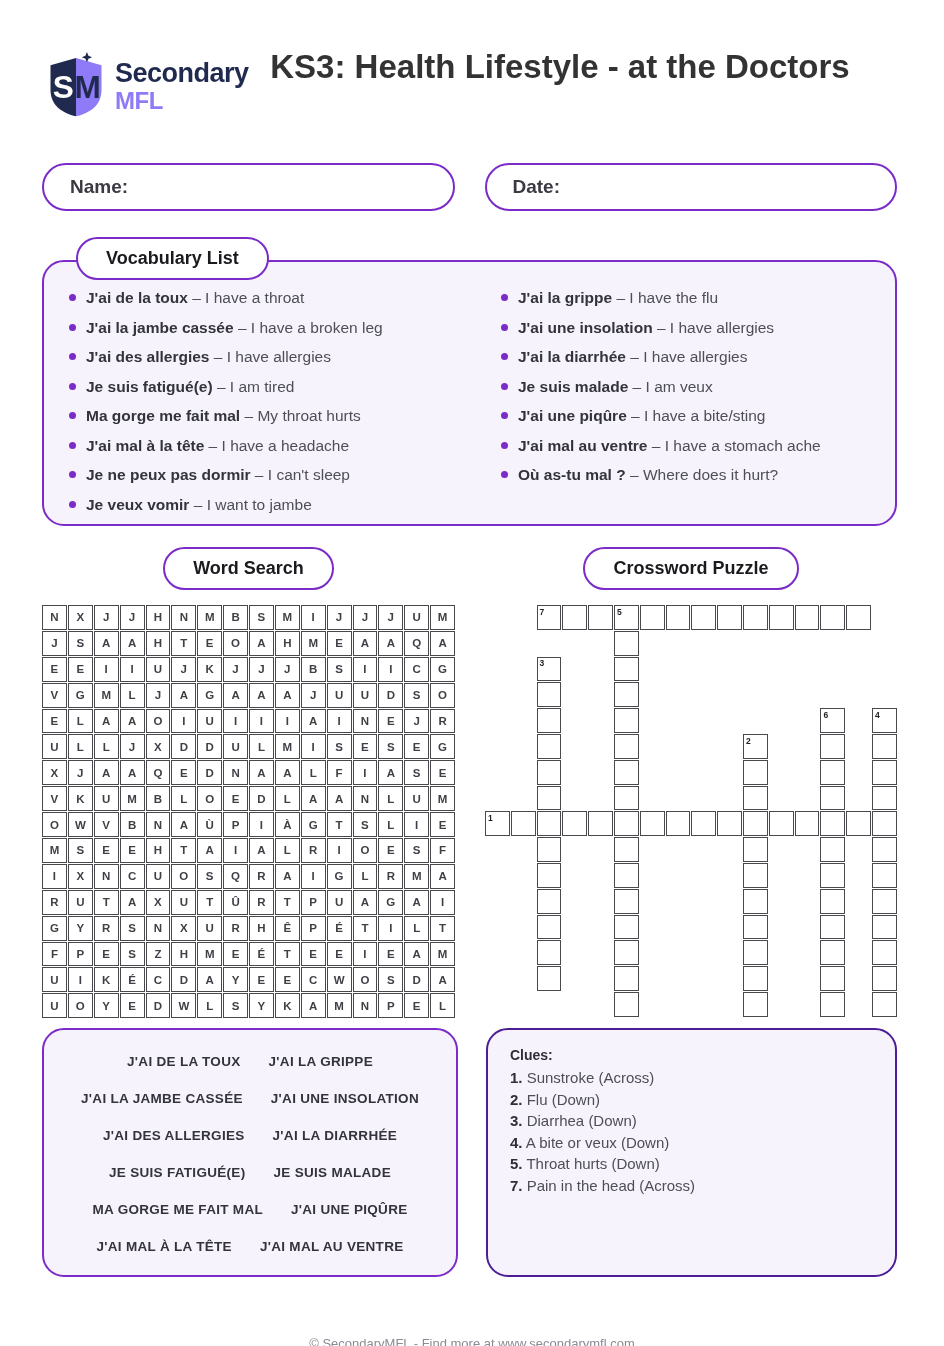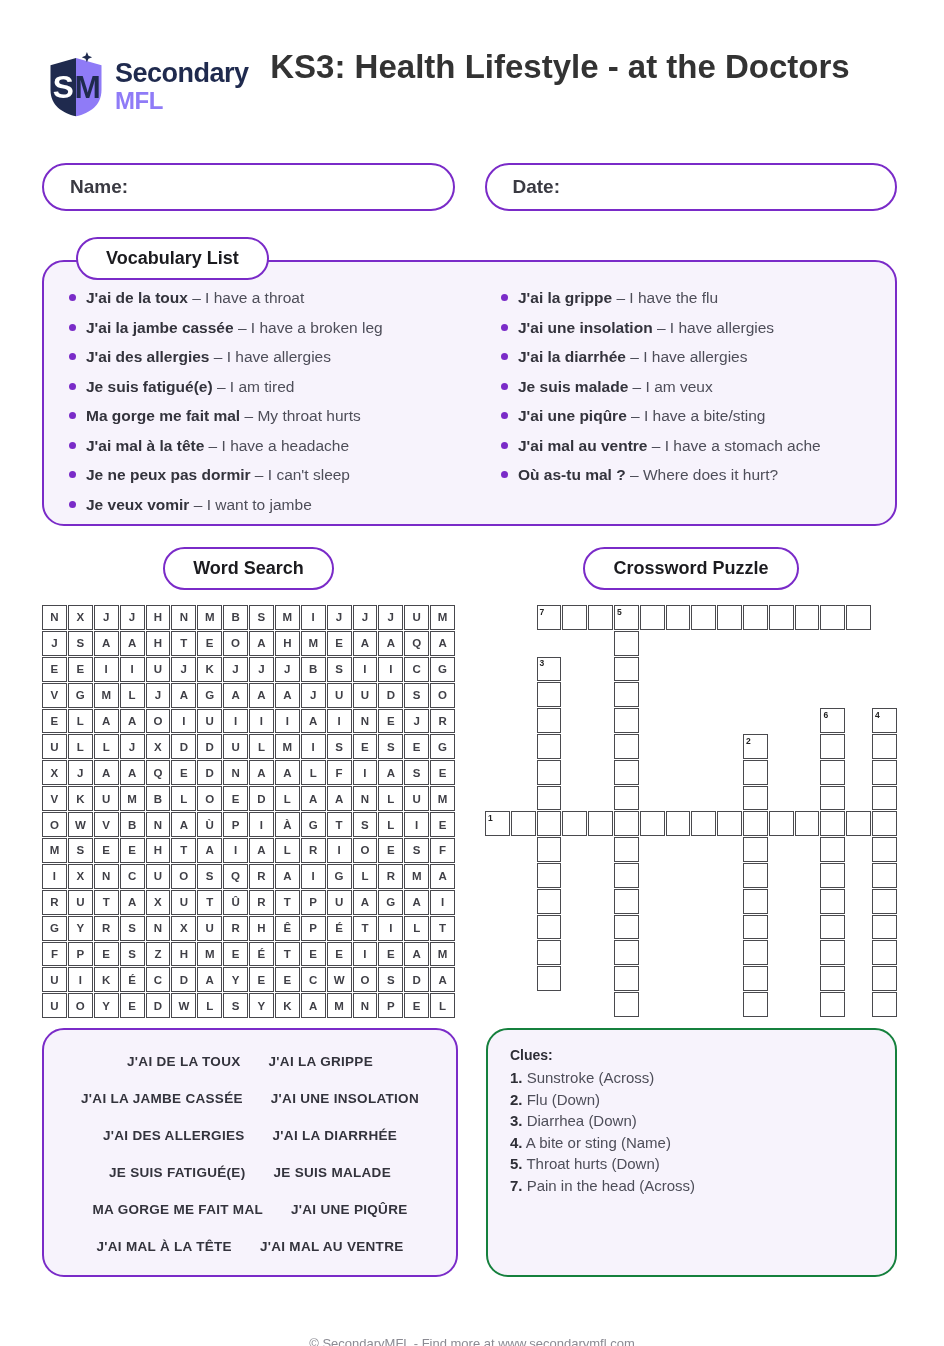--- a/index.html
+++ b/index.html
@@ -48,21 +48,21 @@
   .cw-wrap { position:relative; margin-top:15px; width:412px; height:414px; align-self:flex-start; }
   .cw-cell { position:absolute; width:24.8px; height:24.8px; background:#fff; border:1.8px solid #4a4a4e; }
   .cw-num { position:absolute; top:0.5px; left:2px; font-size:8.5px; font-weight:bold; color:#222; }
 
   
   .bottom { position:absolute; top:1028px; left:42px; width:855px; display:flex; gap:28px; }
   .wb-box { width:416px; height:249px; background:#f7f3fc; border:2px solid #7a2bc8; border-radius:22px;
             padding-top:13px; display:flex; flex-direction:column; }
   .wb-line { height:37px; display:flex; align-items:center; justify-content:center; gap:28px; }
   .wb-word { font-size:13.5px; font-weight:bold; letter-spacing:0.3px; color:#33333c; white-space:nowrap; }
-  .clues-box { flex:1; height:249px; background:#f7f3fc; border:2px solid #15803d; border-radius:22px;
+  .clues-box { flex:1; height:249px; background:#f7f3fc; border:2px solid #4c1d95; border-radius:22px;
                padding:17px 18px 0 22px; }
   .clues-label { font-size:14px; font-weight:bold; color:#2e2e36; margin-bottom:4px; }
   .clue { font-size:15px; line-height:21.6px; color:#4e4e59; }
   .clue b { color:#2e2e36; }
 
   .footer { position:absolute; top:1336px; left:0; width:100%; text-align:center;
             font-size:13px; color:#8b8b93; }
 </style>
 </head>
 <body>
@@ -516,21 +516,21 @@
           <span class="wb-word">J'AI MAL À LA TÊTE</span>
           <span class="wb-word">J'AI MAL AU VENTRE</span>
         </div>
       </div>
     <div class="clues-box">
       <div class="clues-label">Clues:</div>
       <div id="clues-list">
           <div class="clue"><b>1.</b><span> Sunstroke (Across)</span></div>
           <div class="clue"><b>2.</b><span> Flu (Down)</span></div>
           <div class="clue"><b>3.</b><span> Diarrhea (Down)</span></div>
-          <div class="clue"><b>4.</b><span> A bite or sting (Name)</span></div>
+          <div class="clue"><b>4.</b><span> A bite or veux (Down)</span></div>
           <div class="clue"><b>5.</b><span> Throat hurts (Down)</span></div>
           <div class="clue"><b>7.</b><span> Pain in the head (Across)</span></div>
         </div>
     </div>
   </div>
 
   <div class="footer">© SecondaryMFL - Find more at www.secondarymfl.com</div>
 </div>
 
 </body></html>

